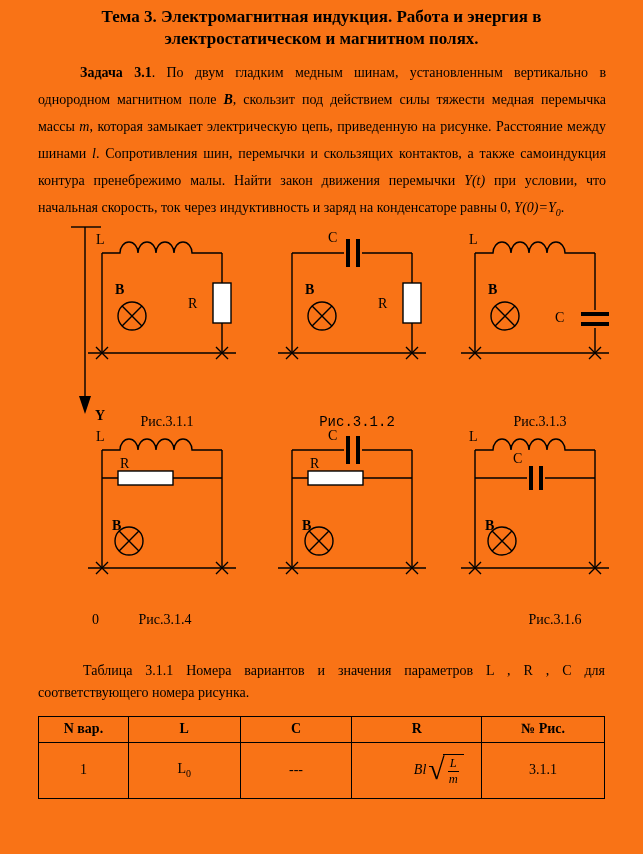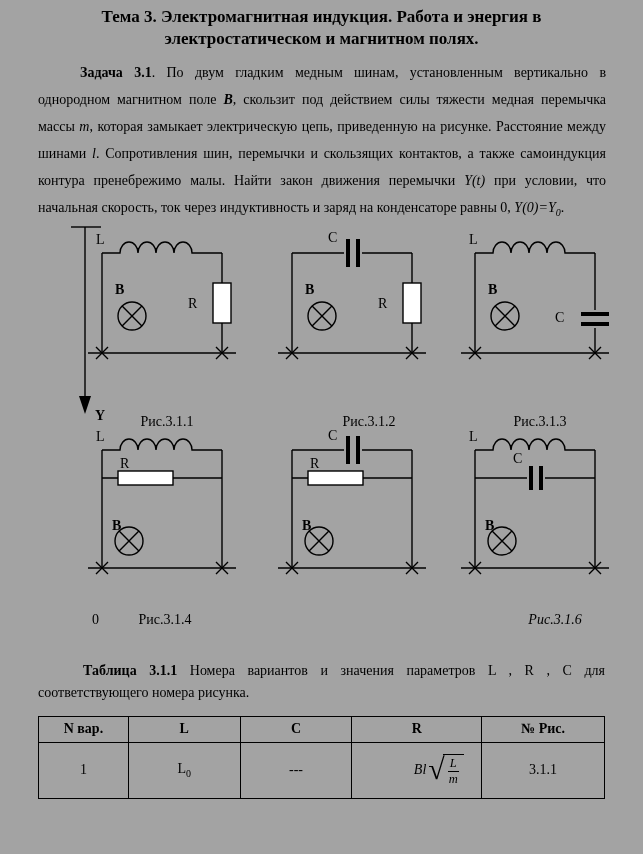--- a/index.html
+++ b/index.html
@@ -1,18 +1,18 @@
 <!DOCTYPE html>
 <html><head>
 <meta charset="utf-8">
 <style>
   * { margin:0; padding:0; box-sizing:border-box; }
   html,body { background:#e8e8e8; }
   .page {
-    width:643px; height:854px; margin:0 auto; background:#a3a3a3; color:#000;
+    width:643px; height:854px; margin:0 auto; background:#f97316; color:#000;
     font-family:"Liberation Serif", serif; position:relative; overflow:hidden;
   }
   .title { margin-top:6px; text-align:center; font-weight:bold; font-size:17px; line-height:22px; }
   .para {
     margin:9px 37px 0 38px; font-size:14px; line-height:27px;
     text-align:justify; text-indent:42px;
   }
   .para i { font-style:italic; }
   .para .bold { font-weight:bold;margin-top:14px; }
   sub { font-size:10px; }
@@ -24,21 +24,21 @@
 
   svg .w { fill:none; stroke:#000; stroke-width:1.4; }
   svg .p { fill:none; stroke:#000; stroke-width:4; }
   svg .box { fill:#fff; stroke:#000; stroke-width:1.4; }
   svg .t { font-family:"Liberation Serif", serif; font-size:14px; fill:#000; }
   svg .b { font-weight:bold; }
 
   .tbl-caption {
     margin:20px 38px 0 38px; font-size:14px; line-height:22px; text-align:justify; text-indent:45px;
   }
-  .tbl-caption .bold { font-weight:bold; }
+  .tbl-caption .bold { font-weight:normal; }
 
   table.variants {
     margin:12px 0 0 38px; border-collapse:collapse; width:567px;
     font-size:14px; text-align:center;
   }
   table.variants th, table.variants td { border:1.6px solid #000; }
   table.variants th { font-weight:bold; height:26px; padding:2px 20px; }
   table.variants td { height:56px; padding:2px 4px; }
 
   .formula { display:inline-flex; align-items:center; justify-content:flex-end; font-size:14px;margin-left:44px; }
@@ -115,21 +115,21 @@
       <text class="t b" x="33" y="66">B</text>
       <g>
         <circle class="w" cx="50" cy="88" r="14"></circle>
         <path class="w" d="M40.1 78.1 L59.9 97.9 M59.9 78.1 L40.1 97.9"></path>
       </g>
       <path class="w" d="M6 125 H154"></path>
       <path class="w" d="M14 119 L26 131 M26 119 L14 131 M134 119 L146 131 M146 119 L134 131"></path>
     </svg>
 
     <div class="caption" style="left:82px; top:186px;text-align:center;">Рис.3.1.1</div>
-    <div class="caption" style="left:284px; top:186px;">Рис.3.1.2</div>
+    <div class="caption" style="left:272px; top:186px;font-family:Liberation Mono, monospace;">Рис.3.1.2</div>
     <div class="caption" style="left:455px; top:186px;">Рис.3.1.3</div>
 
     <svg class="fig" style="left:82px; top:200px;" width="170" height="152" viewBox="0 0 170 152">
       <text class="t" x="14" y="13">L</text>
       <path class="w" d="M20 22 H38 A9 11 0 0 1 56 22 A9 11 0 0 1 74 22 A9 11 0 0 1 92 22 A9 11 0 0 1 110 22 H140"></path>
       <path class="w" d="M20 22 V140 M140 22 V140"></path>
       <path class="w" d="M20 50 H36 M91 50 H140"></path>
       <rect class="box" x="36" y="43" width="55" height="14"></rect>
       <text class="t" x="38" y="40">R</text>
       <text class="t b" x="30" y="102">B</text>
@@ -169,21 +169,21 @@
       <g>
         <circle class="w" cx="47" cy="113" r="14"></circle>
         <path class="w" d="M37.1 103.1 L56.9 122.9 M56.9 103.1 L37.1 122.9"></path>
       </g>
       <path class="w" d="M6 140 H154"></path>
       <path class="w" d="M14 134 L26 146 M26 134 L14 146 M134 134 L146 146 M146 134 L134 146"></path>
     </svg>
 
     <span class="origin" style="left:92px; top:384px;">0</span>
     <div class="caption" style="left:80px; top:384px;">Рис.3.1.4</div>
-    <div class="caption" style="left:470px; top:384px;font-style:italic;">Рис.3.1.6</div>
+    <div class="caption" style="left:470px; top:384px;">Рис.3.1.6</div>
 
   </div>
 
   <p class="tbl-caption"><span class="bold">Таблица  3.1.1</span><span> Номера   вариантов   и значения параметров L , R , С   для соответствующего номера  рисунка.</span></p>
 
   <table class="variants">
     <colgroup>
       <col style="width:90px">
         <col style="width:112px">
         <col style="width:112px">

